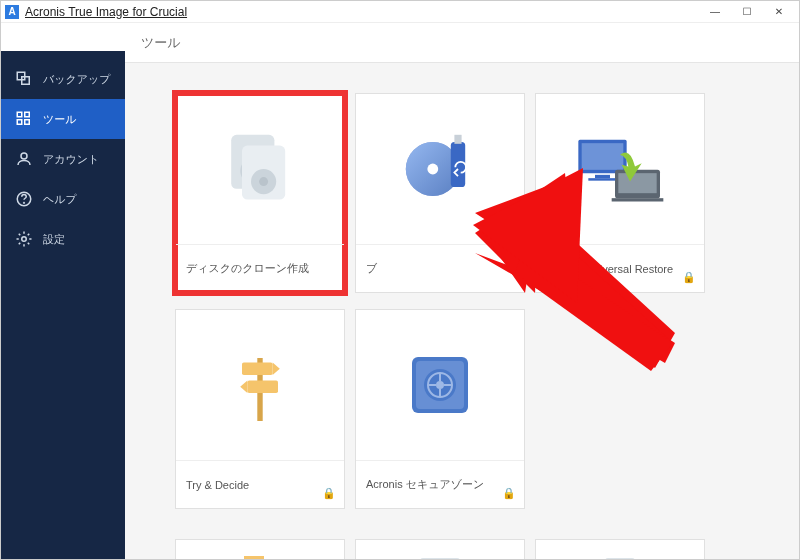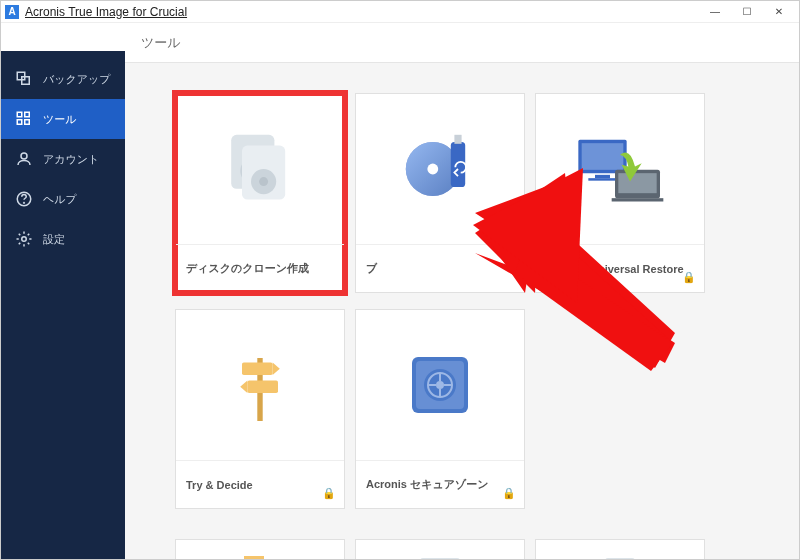--- a/index.html
+++ b/index.html
@@ -17,21 +17,21 @@
 .side-item { display: flex; align-items: center; height: 40px; padding-left: 14px; cursor: pointer; font-size: 11px; gap: 10px; }
 .side-item.active { background: #1f5fc6; color: #fff; }
 .side-item .icon { width: 18px; height: 18px; display: flex; align-items: center; justify-content: center; }
 .side-item svg { stroke: currentColor; fill: none; stroke-width: 2; }
 
 .content { flex: 1; background: #f5f5f5; position: relative; overflow: hidden; }
 .content-header { background: #fff; height: 40px; display: flex; align-items: center; padding-left: 16px; font-size: 13px; color: #666; border-bottom: 1px solid #e5e5e5; }
 
 .grid { padding: 30px 50px; display: grid; grid-template-columns: repeat(3, 170px); grid-auto-rows: 200px; gap: 16px 10px; }
 
-.card { background: #fff; border: 1px solid #e0e0e0; position: relative; display: flex; flex-direction: column; cursor: pointer; font-weight: bold; }
+.card { background: #fff; border: 1px solid #e0e0e0; position: relative; display: flex; flex-direction: column; cursor: pointer; }
 .card.highlight { outline: 6px solid #e33; outline-offset: -3px; }
 .card .card-img { flex: 1; display: flex; align-items: center; justify-content: center; }
 .card .card-footer { height: 48px; border-top: 1px solid #eee; display: flex; align-items: center; padding: 0 10px; font-size: 11px; color: #555; position: relative; }
 .card .lock { position: absolute; right: 8px; bottom: 8px; color: #bbb; font-size: 11px; }
 
 .arrow { position: absolute; pointer-events: none; z-index: 50; }
 
 .partial-row { padding: 0 50px; display: grid; grid-template-columns: repeat(3, 170px); gap: 10px; height: 40px; overflow: hidden; }
 .partial-card { background: #fff; border: 1px solid #e0e0e0; height: 190px; display: flex; align-items: flex-start; justify-content: center; padding-top: 10px; }
 </style>

